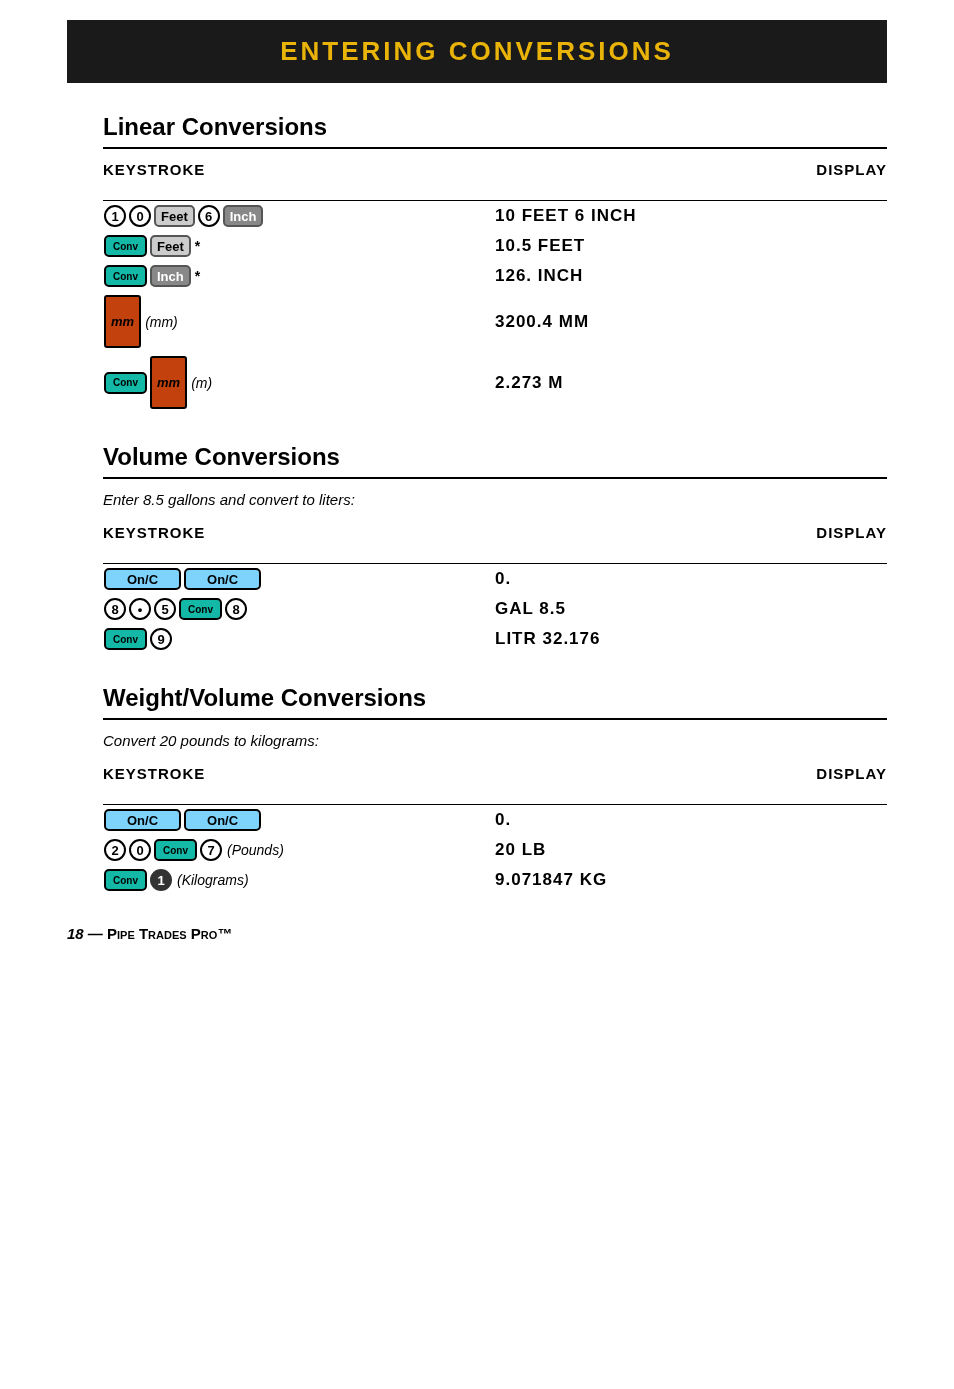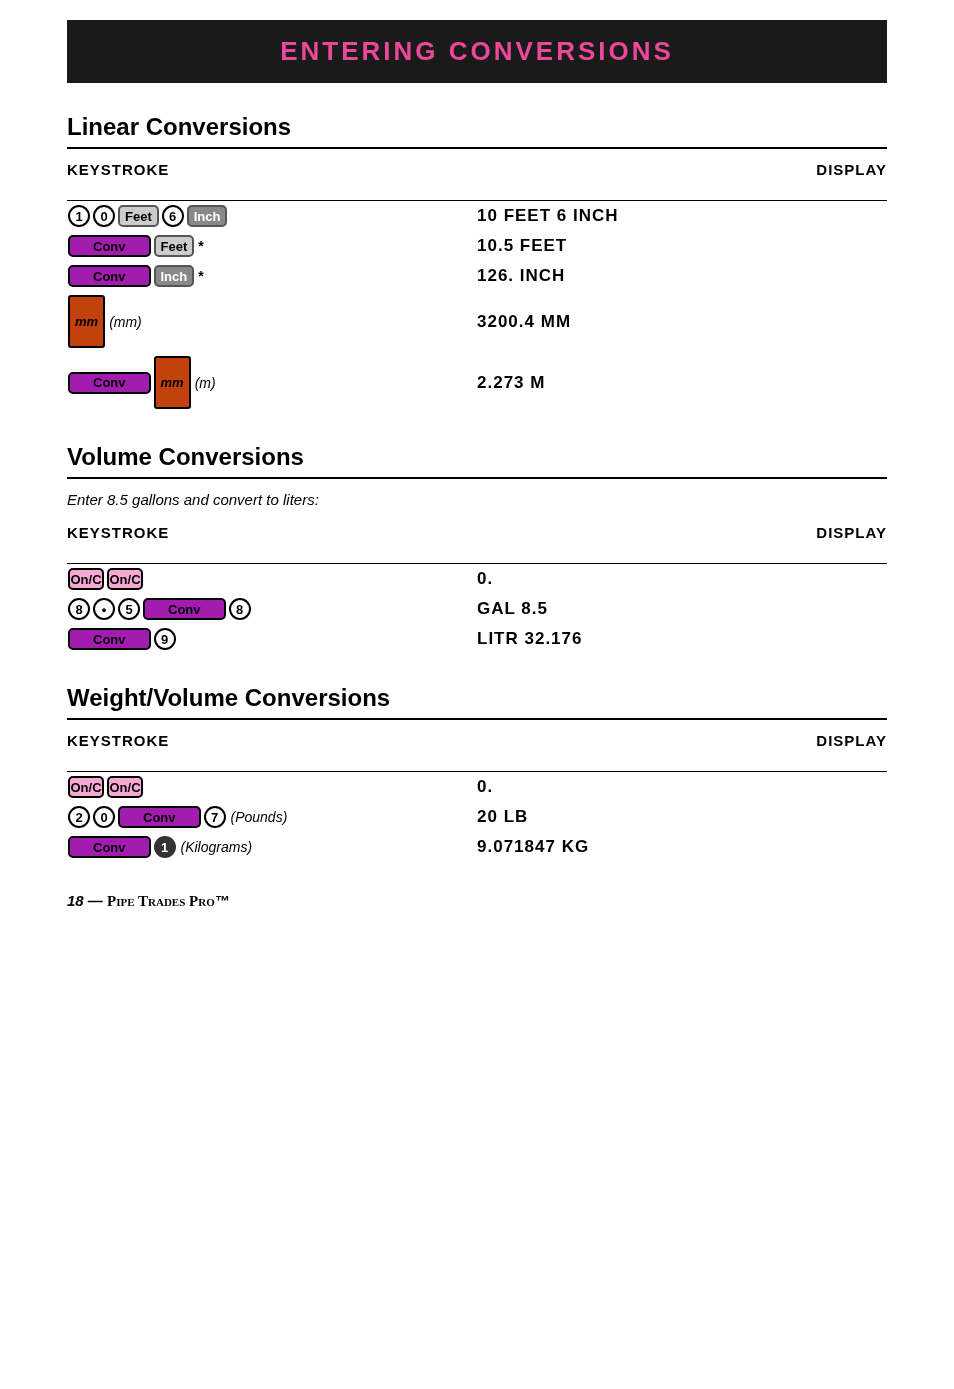--- a/index.html
+++ b/index.html
@@ -15,21 +15,21 @@
 
     .page-wrapper {
       max-width: 900px;
       margin: 0 auto;
       padding: 20px 40px 40px 40px;
     }
 
     
     .page-header {
       background: #1a1a1a;
-      color: #ec4899;
+      color: #eab308;
       text-align: center;
       padding: 16px 20px;
       margin-bottom: 30px;
     }
 
     .page-header-title {
       font-size: 26px;
       font-weight: 900;
       letter-spacing: 3px;
       font-family: Arial Black, Arial, sans-serif;
@@ -143,35 +143,35 @@
 
     .note-text {
       font-style: italic;
       font-size: 14px;
       margin-bottom: 30px;
       line-height: 1.5;
     }
 
     .section-block {
       margin-bottom: 30px;
+      margin-left: 36px;
     }
 
     
     .page-footer {
       margin-top: 30px;
       font-size: 15px;
       font-weight: bold;
       font-style: italic;
       font-family: Arial, sans-serif;
     }
 
     .footer-brand {
       font-variant: small-caps;
       font-style: normal;
-      font-family: Liberation Serif, serif;
     }
 
     
     .display-val {
       font-family: Arial Black, Arial, sans-serif;
       font-weight: 900;
       font-size: 17px;
     }
 
     .key-feet {
@@ -206,40 +206,40 @@
       min-height: 22px;
       font-family: Arial, sans-serif;
     }
 
     .key-conv {
       display: inline-flex;
       align-items: center;
       justify-content: center;
       border: 2px solid #000;
       border-radius: 5px;
-      padding: 1px 23px;
-      font-size: 13px;
-      font-weight: bold;
-      background: #a21caf;
+      padding: 1px 7px;
+      font-size: 10px;
+      font-weight: bold;
+      background: #14b8a6;
       margin: 1px 1px;
       min-width: 38px;
       min-height: 22px;
       font-family: Arial, sans-serif;
     }
 
     .key-onc {
       display: inline-flex;
       align-items: center;
       justify-content: center;
       border: 2px solid #000;
       border-radius: 5px;
-      padding: 1px 0;
-      font-size: 13px;
-      font-weight: bold;
-      background: #f9a8d4;
+      padding: 1px 21px;
+      font-size: 13px;
+      font-weight: bold;
+      background: #7dd3fc;
       margin: 1px 1px;
       min-width: 36px;
       min-height: 22px;
       font-family: Arial, sans-serif;
     }
 
     .inline-key-feet {
       display: inline-flex;
       align-items: center;
       justify-content: center;
@@ -414,20 +414,21 @@
           </td>
           <td class="col-display display-val">LITR  32.176</td>
         </tr>
       </tbody>
     </table>
   </div>
 
   <div class="section-block">
     <div class="section-title">Weight/Volume Conversions</div>
     <hr class="section-divider">
+    <div class="section-desc">Convert 20 pounds to kilograms:</div>
 
     <table class="conversion-table">
       <thead>
         <tr>
           <th class="col-keystroke">KEYSTROKE</th>
           <th class="col-display">DISPLAY</th>
         </tr>
       </thead>
       <tbody>
 

